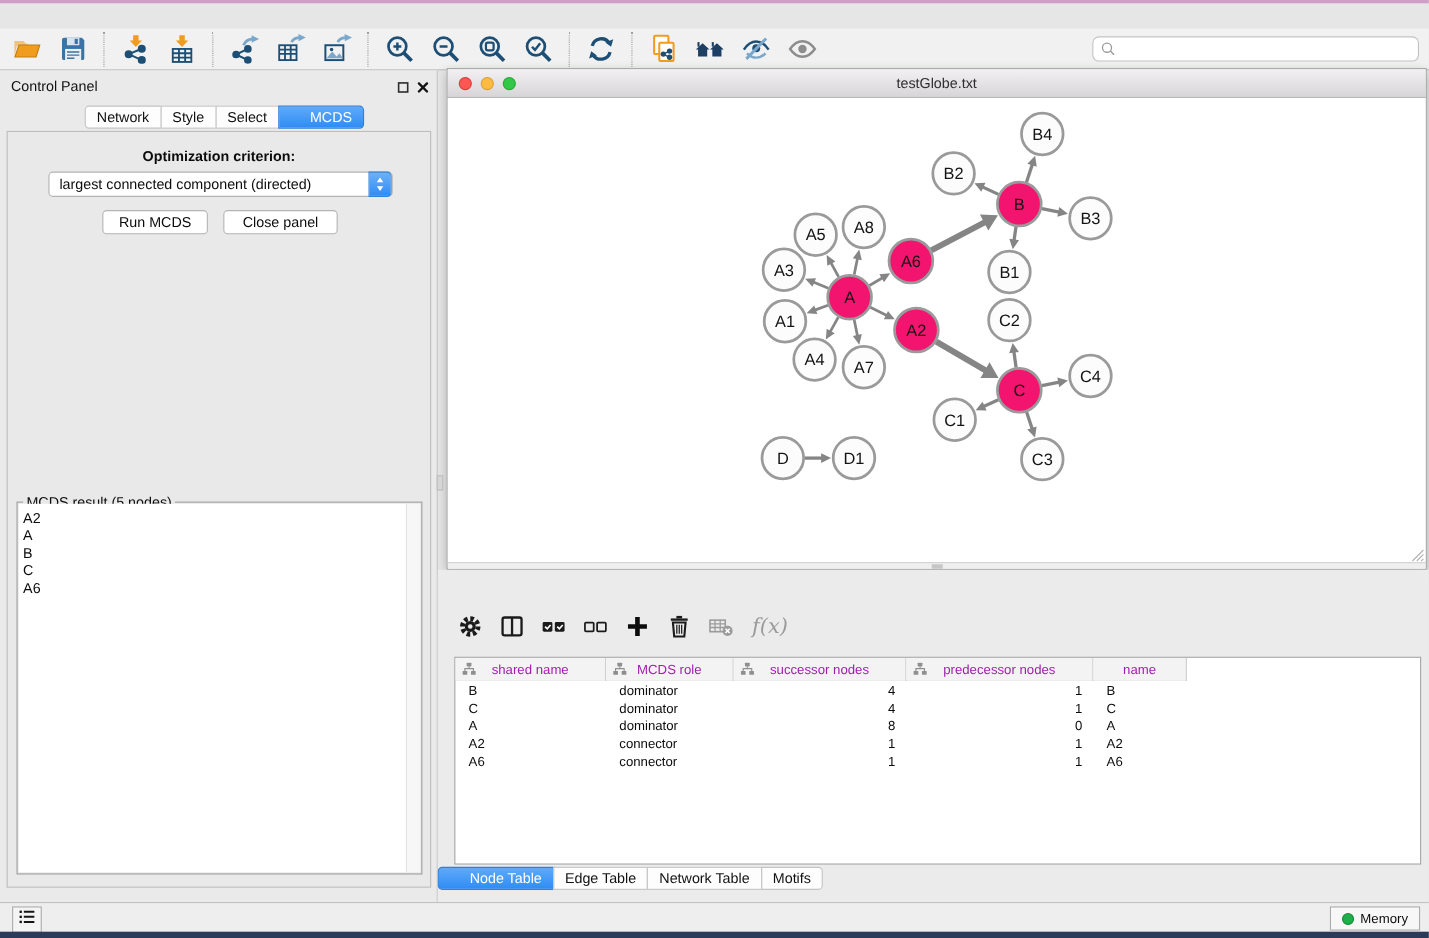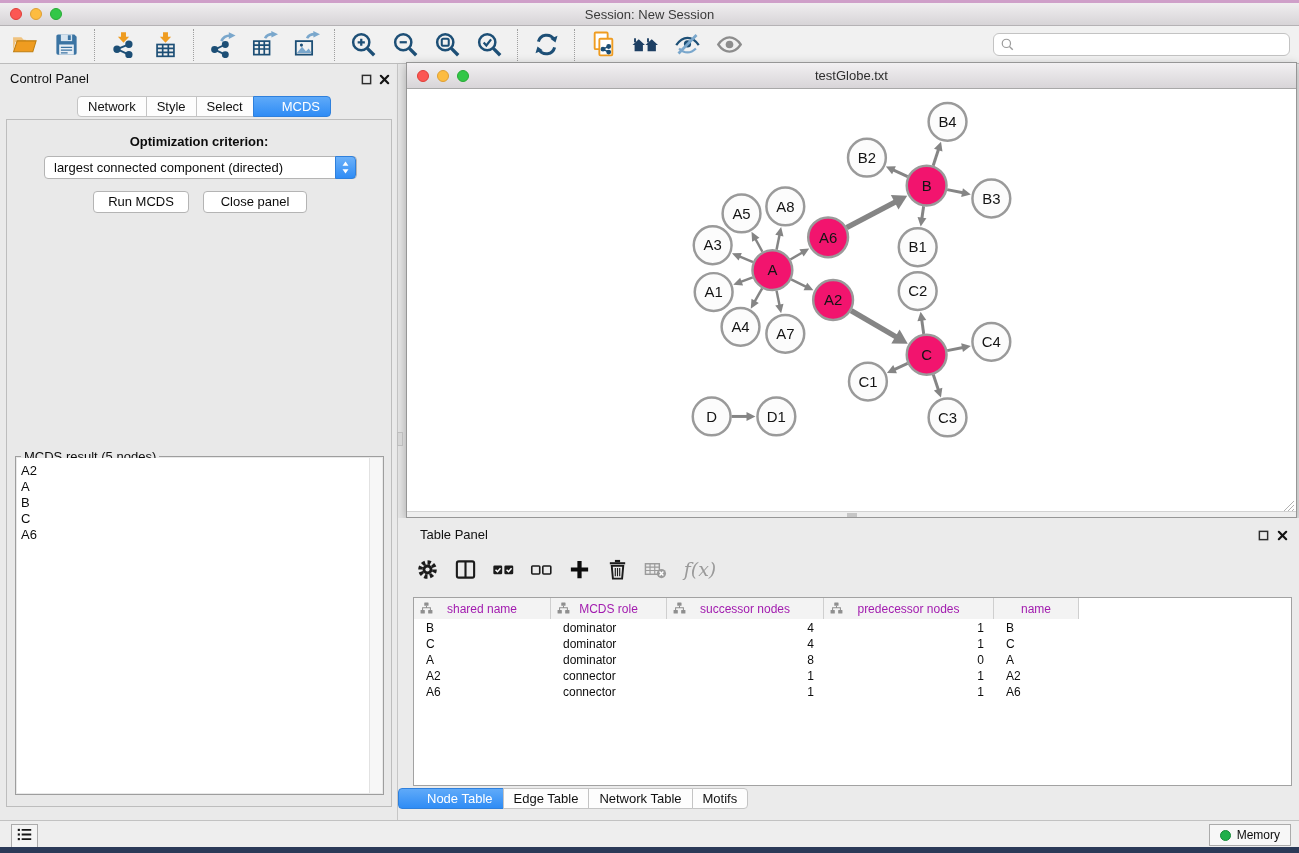--- a/index.html
+++ b/index.html
@@ -111,28 +111,20 @@
   .bottom-strip { position:absolute; left:0; top:847px; width:100%; height:6px;
     background:linear-gradient(#3a4a6b,#1c2житт540 0%); background:#2b3a58; }
 </style>
 </head>
 <body>
 
 <div class="screen">
 
   <div class="top-strip"></div>
 
-  <div class="titlebar">
-    <div class="lights">
-      <span class="light red"></span>
-      <span class="light yellow"></span>
-      <span class="light green"></span>
-    </div>
-    <span class="title">Session: New Session</span>
-  </div>
 
   <div class="toolbar">
     <div id="tb-groups" style="display:flex;align-items:center;">
         <div class="tb-group">
           <span class="tbtn">
             <span style="display:flex">
               <svg viewBox="0 0 26 24">
                 <path fill="#ef9c20" opacity=".55" d="M2 5h8l2.2 2.5h2v2H4.2L2 18z"></path>
                 <path fill="#ef9c20" stroke="#c07f10" d="M2.5 19 6 8.5h18.2L21 19z"></path>
               </svg>
@@ -552,33 +544,20 @@
     <span class="grip">
       <svg viewBox="0 0 12 12">
           <path d="M11 1 1 11M11 5 5 11M11 9 9 11" stroke="#b2b2b2" stroke-width="1" fill="none"></path>
         </svg>
     </span>
   </div>
 
   <div class="divider-thumb"></div>
 
   <div class="table-panel">
-    <div class="panel-titlerow" style="top:8px;">
-      <span class="ptitle" style="left:22px;">Table Panel</span>
-      <span class="panel-ctl" style="left:858px;">
-          <svg viewBox="0 0 12 12">
-            <rect x="1.5" y="1.5" width="9" height="9" fill="none" stroke="#2e2e2e" stroke-width="1.6"></rect>
-          </svg>
-        </span>
-      <span class="panel-ctl" style="left:877px;">
-          <svg viewBox="0 0 12 12">
-            <path d="M2 2l8 8M10 2l-8 8" stroke="#141414" stroke-width="2.4" stroke-linecap="round"></path>
-          </svg>
-        </span>
-    </div>
     <div class="tp-toolbar" id="tp-toolbar">
         <span class="tp-btn">
           <span style="display:flex">
             <svg viewBox="0 0 24 24">
               <circle cx="12" cy="12" r="7.4" fill="none" stroke="#1b1b1b" stroke-width="4.6" stroke-dasharray="3.3 2.48"></circle>
               <circle cx="12" cy="12" r="5.2" fill="#1b1b1b"></circle>
               <circle cx="12" cy="12" r="2.2" fill="#e9e9e9"></circle>
             </svg>
           </span>
         </span>

